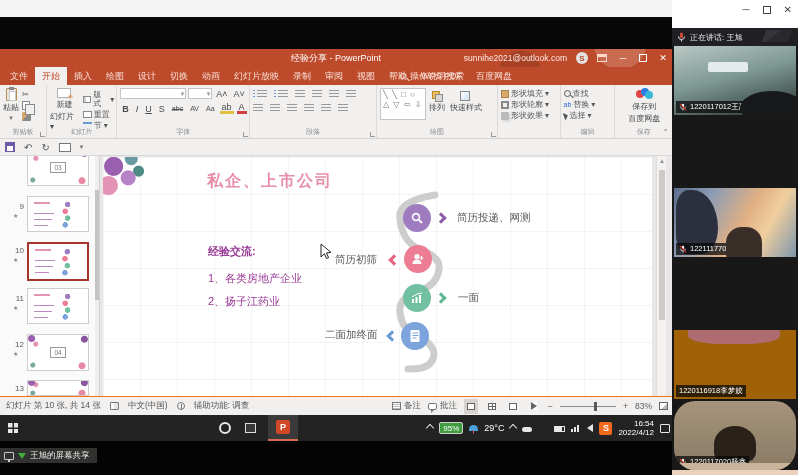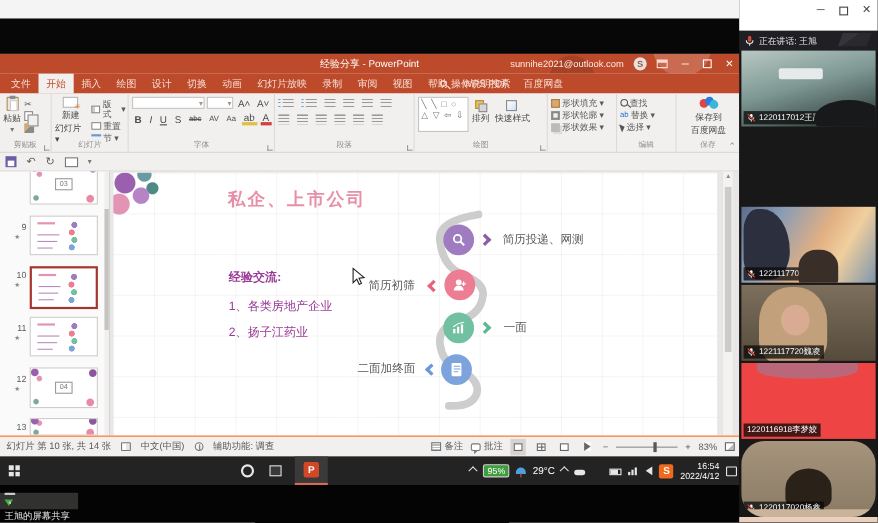--- a/index.html
+++ b/index.html
@@ -9,22 +9,22 @@
   #root { position:relative; width:798px; height:475px; background:#000; }
 
   
   #top-strip { left:0; top:0; width:672px; height:17px; background:#f4f4f4; }
   #watch-pill { left:326px; top:1px; height:15px; padding:0 8px; background:#3b3b3f; border-radius:3px;
     display:flex; align-items:center; gap:6px; color:#e9e9e9; font-size:9px; }
   .hamburger { width:9px; height:7px; border-top:1px solid #cfcfcf; border-bottom:1px solid #cfcfcf; position:relative; }
   .hamburger::after { content:""; position:absolute; left:0; top:2px; width:9px; height:1px; background:#cfcfcf; }
   #shared-screen { left:0; top:17px; width:672px; height:424px; background:#070707; }
   #bottom-strip { left:0; top:441px; width:672px; height:34px; background:#040404; }
-  #share-badge { left:0; top:448px; height:15px; background:#31312f; display:flex; align-items:flex-start; gap:4px;
-    padding:0 7px 0 4px; color:#e9e9e9; font-size:8.5px;flex-direction:column; }
+  #share-badge { left:0; top:448px; height:15px; background:#31312f; display:flex; align-items:center; gap:4px;
+    padding:0 7px 0 4px; color:#e9e9e9; font-size:8.5px; }
   .monitor-ic { width:10px; height:8px; border:1px solid #c9c9c9; border-radius:1px; position:relative; }
   .monitor-ic::after { content:""; position:absolute; left:3px; top:7px; width:2px; height:2px; background:#c9c9c9; }
   .dl-arrow { width:0; height:0; border-left:4px solid transparent; border-right:4px solid transparent; border-top:6px solid #3fae3f; }
 
   
   #ppt { left:0; top:49px; width:672px; height:366px; background:#f2f0ef; font-size:9px; color:#444; }
   #titlebar { left:0; top:0; width:672px; height:18px; background:#bd4a2b;
     background-image:radial-gradient(circle at 620px -6px, rgba(255,255,255,.18) 0 26px, transparent 27px),
                      radial-gradient(circle at 520px 22px, rgba(0,0,0,.12) 0 20px, transparent 21px); }
   #win-title { left:0; right:0; top:0; height:18px; display:flex; justify-content:center; align-items:center; color:#fff; font-size:9px; }
@@ -211,21 +211,21 @@
   .t1::after { content:""; position:absolute; right:-8px; bottom:-10px; width:64px; height:34px; background:#17191a; border-radius:50%; }
   .t2 { background:radial-gradient(circle at 55% 42%, #d2a48c, #b3836d 52%, #83634f 85%); }
   .t2::before { content:""; position:absolute; inset:0; background:linear-gradient(#3a2f26, rgba(58,47,38,0) 38%); }
   .t2::after { content:""; position:absolute; left:0; top:6px; width:24px; height:40px; background:#ccd6d8; opacity:.75; }
   .t3 { background:linear-gradient(120deg,#5a6d8c,#8b9cb5 25%,#e2b083 55%,#f0cf9e 72%,#7f96ad 100%); }
   .t3::before { content:""; position:absolute; left:2px; top:2px; width:42px; height:64px; background:#2b2f3e; border-radius:30% 60% 40% 30%; }
   .t3::after { content:""; position:absolute; left:52px; bottom:-4px; width:36px; height:34px; background:#3a2e28; border-radius:45% 45% 20% 20%; }
   .t4 { background:linear-gradient(#7d6f5c,#564b3c); }
   .t4::before { content:""; position:absolute; left:16px; top:2px; width:62px; height:70px; background:#c2a07b; border-radius:45% 45% 30% 30%; }
   .t4::after { content:""; position:absolute; left:36px; top:18px; width:26px; height:28px; background:#d8ab92; border-radius:50%; }
-  .t5 { background:#ef4444; }
+  .t5 { background:#a16207; }
   .t5::before { content:""; position:absolute; left:14px; top:-6px; width:92px; height:20px; background:#b06f83; border-radius:40%; opacity:.85; }
   .t6 { background:linear-gradient(#a6947c,#8a7a64);border-radius:21px; }
   .t6::before { content:""; position:absolute; left:40px; bottom:8px; width:42px; height:36px; background:#2a2118; border-radius:50% 50% 25% 25%; }
   .t6::after { content:""; position:absolute; left:0; bottom:0; width:122px; height:7px; background:#c9b39a; }
   #sb-bottom { left:0; top:470px; width:126px; height:5px; background:#ead0bd; }
 </style>
 </head>
 <body>
 
 <div id="root">
@@ -627,30 +627,20 @@
     <div class="tile t3" style="top:188px">
       <span class="nameplate">
         <svg class="mic-muted" viewBox="0 0 10 10">
             <rect x="3.6" y="0.8" width="2.8" height="4.6" rx="1.4" fill="#fff"></rect>
             <path d="M2 4.5 a3 3 0 0 0 6 0 M5 7.5 v2" stroke="#fff" stroke-width=".9" fill="none"></path>
             <path d="M1 1 L9 9" stroke="#e03b30" stroke-width="1.4"></path>
           </svg>
         <span>1221117707许子荷</span>
       </span>
     </div>
-    <div class="tile t4" style="top:259px">
-      <span class="nameplate">
-        <svg class="mic-muted" viewBox="0 0 10 10">
-            <rect x="3.6" y="0.8" width="2.8" height="4.6" rx="1.4" fill="#fff"></rect>
-            <path d="M2 4.5 a3 3 0 0 0 6 0 M5 7.5 v2" stroke="#fff" stroke-width=".9" fill="none"></path>
-            <path d="M1 1 L9 9" stroke="#e03b30" stroke-width="1.4"></path>
-          </svg>
-        <span>1221117720魏凌</span>
-      </span>
-    </div>
     <div class="tile t5" style="top:330px">
       <span class="nameplate">
           <span>1220116918李梦姣</span>
         </span>
     </div>
     <div class="tile t6" style="top:401px">
       <span class="nameplate">
         <svg class="mic-muted" viewBox="0 0 10 10">
             <rect x="3.6" y="0.8" width="2.8" height="4.6" rx="1.4" fill="#fff"></rect>
             <path d="M2 4.5 a3 3 0 0 0 6 0 M5 7.5 v2" stroke="#fff" stroke-width=".9" fill="none"></path>

